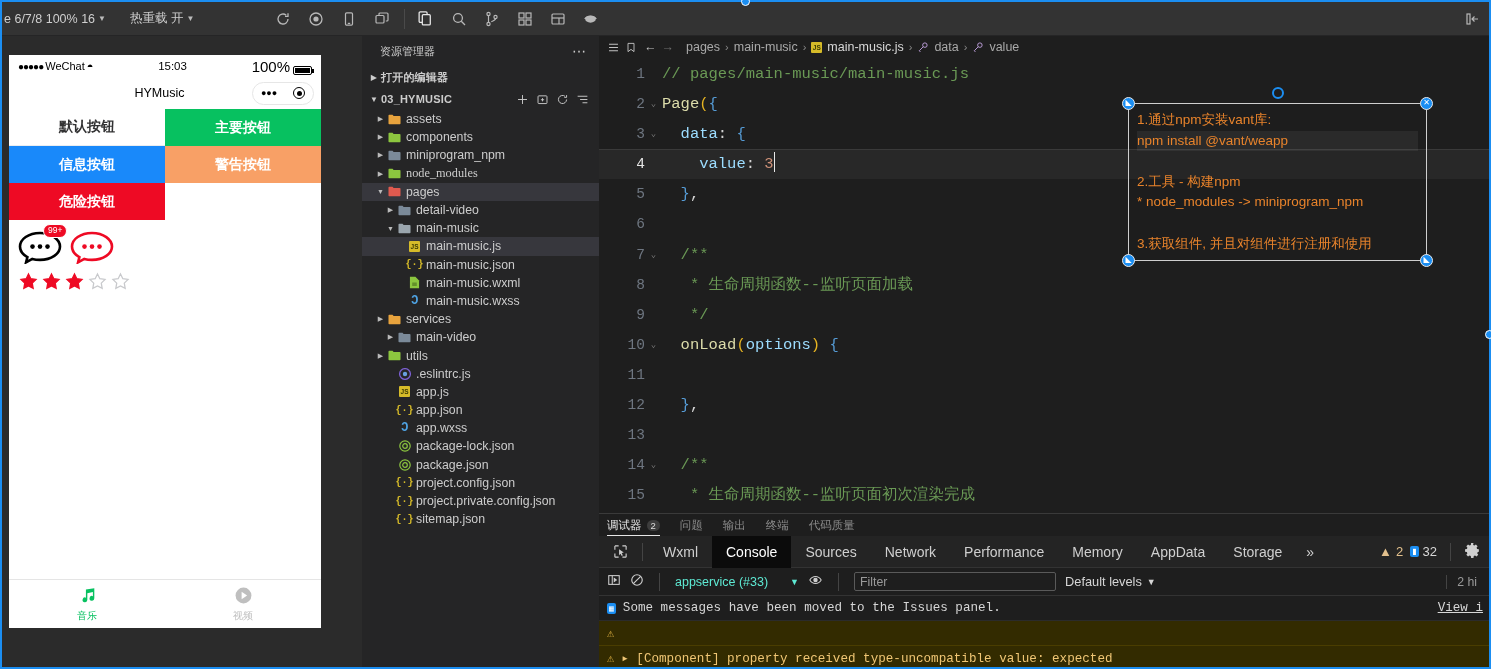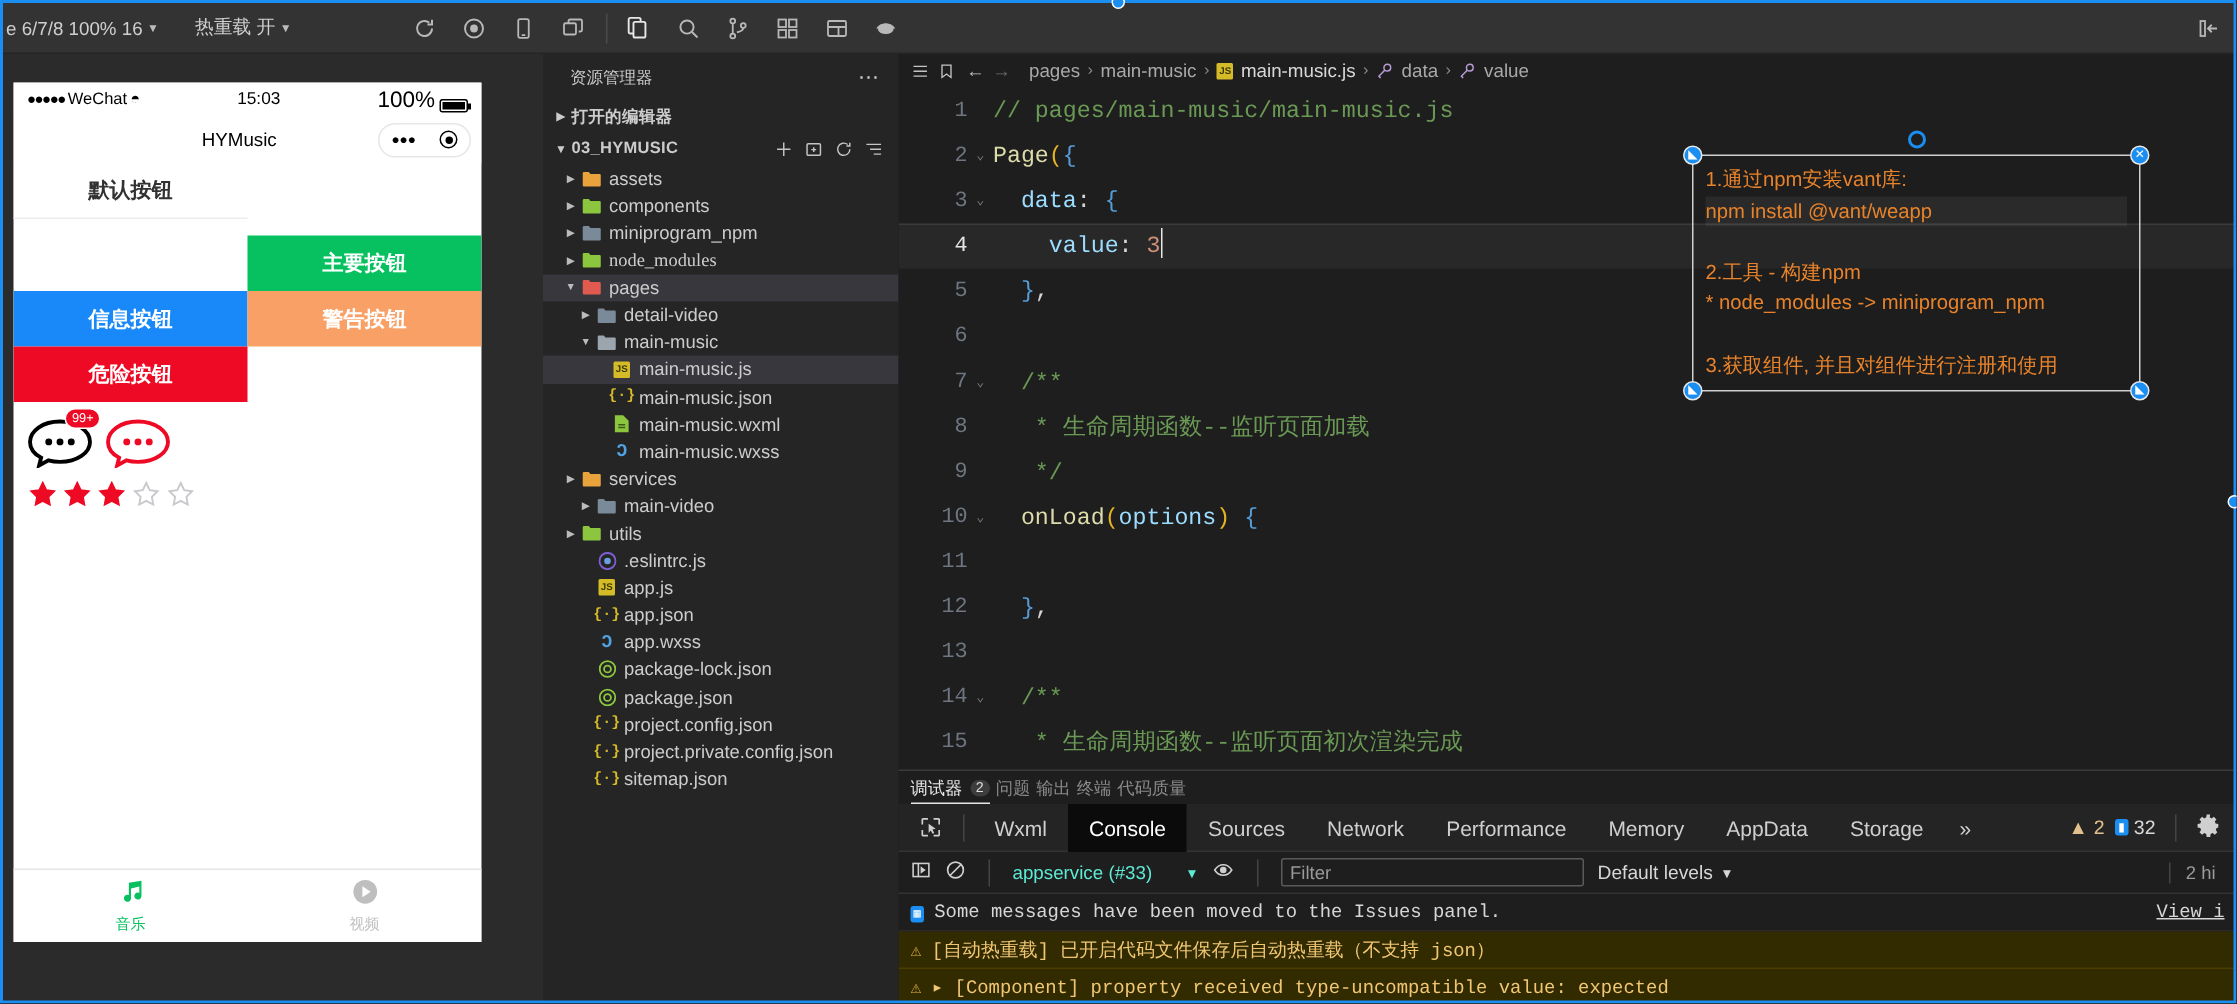--- a/index.html
+++ b/index.html
@@ -165,21 +165,21 @@
   .an-tl{ left:-7px; top:-7px;} .an-tr{ right:-7px; top:-7px;}
   .an-bl{ left:-7px; bottom:-7px;} .an-br{ right:-7px; bottom:-7px;}
   #annot-rot{ position:absolute; left:50%; top:-17px; margin-left:-6px;
      width:12px;height:12px;border-radius:50%;border:2px solid #1b8ef2;}
 
   
   #devtools{
     position:absolute; left:599px; right:0; bottom:0; height:156px; background:#1e1e1e;
     border-top:1px solid #3a3a3a;
   }
-  #panel-tabs{ height:22px; display:flex; align-items:center; gap:4px; padding-left:8px;
+  #panel-tabs{ height:22px; display:flex; align-items:center; gap:20px; padding-left:8px;
     font-size:11.5px; color:#8a8a8a; background:#1e1e1e;}
   #panel-tabs .pt{ display:flex; align-items:center; gap:5px; height:22px;}
   #panel-tabs .pt.active{ color:#e7e7e7; box-shadow:inset 0 -1px 0 #e7e7e7;}
   .cnt-pill{ background:#3d3d3d; color:#ddd; font-size:9.5px; border-radius:8px; padding:0 4px;}
   #dt-tabs{
     height:32px; background:#242424; display:flex; align-items:center; gap:0;
     border-bottom:1px solid #333; padding-left:6px;
   }
   .dtt{ padding:0 14px; height:32px; display:flex; align-items:center; font-size:14px; color:#cfcfcf;}
   .dtt.active{ background:#0b0b0b; color:#ffffff;}
@@ -325,21 +325,21 @@
         <span class="cap-circle">
             <i></i>
           </span>
       </div>
     </div>
 
     <div id="btn-grid">
         <div class="vbtn" style="background: rgb(255, 255, 255); color: rgb(50, 50, 51); border-bottom: 1px solid rgb(235, 237, 240);">
           <span>默认按钮</span>
         </div>
-        <div class="vbtn" style="background: rgb(7, 193, 96); color: rgb(255, 255, 255); margin-top: 48px;">
+        <div class="vbtn" style="background: rgb(7, 193, 96); color: rgb(255, 255, 255);">
           <span>主要按钮</span>
         </div>
         <div class="vbtn" style="background: rgb(25, 137, 250); color: rgb(255, 255, 255);">
           <span>信息按钮</span>
         </div>
         <div class="vbtn" style="background: rgb(248, 160, 102); color: rgb(255, 255, 255);">
           <span>警告按钮</span>
         </div>
         <div class="vbtn" style="background: rgb(238, 10, 36); color: rgb(255, 255, 255);">
           <span>危险按钮</span>
@@ -912,21 +912,20 @@
   </div>
 
   <div id="console-msgs">
       <div class="cmsg info">
         <span><span style="background:#1b8ef2;color:#fff;font-size:8px;padding:1px 2px;border-radius:2px;">▦</span></span>
         <span>Some messages have been moved to the Issues panel.</span>
         <span class="right">View i</span>
       </div>
       <div class="cmsg warn">
         <span class="tri-warn">⚠</span>
-        <span>[自动热重载] 已开启代码文件保存后自动热重载（不支持 json）</span>
       </div>
       <div class="cmsg warn">
         <span class="tri-warn">⚠</span>
         <span>▸ [Component] property received type-uncompatible value: expected</span>
       </div>
     </div>
 </div>
 
 <div id="capture-frame">
   <span class="cap-handle cap-top"></span>

